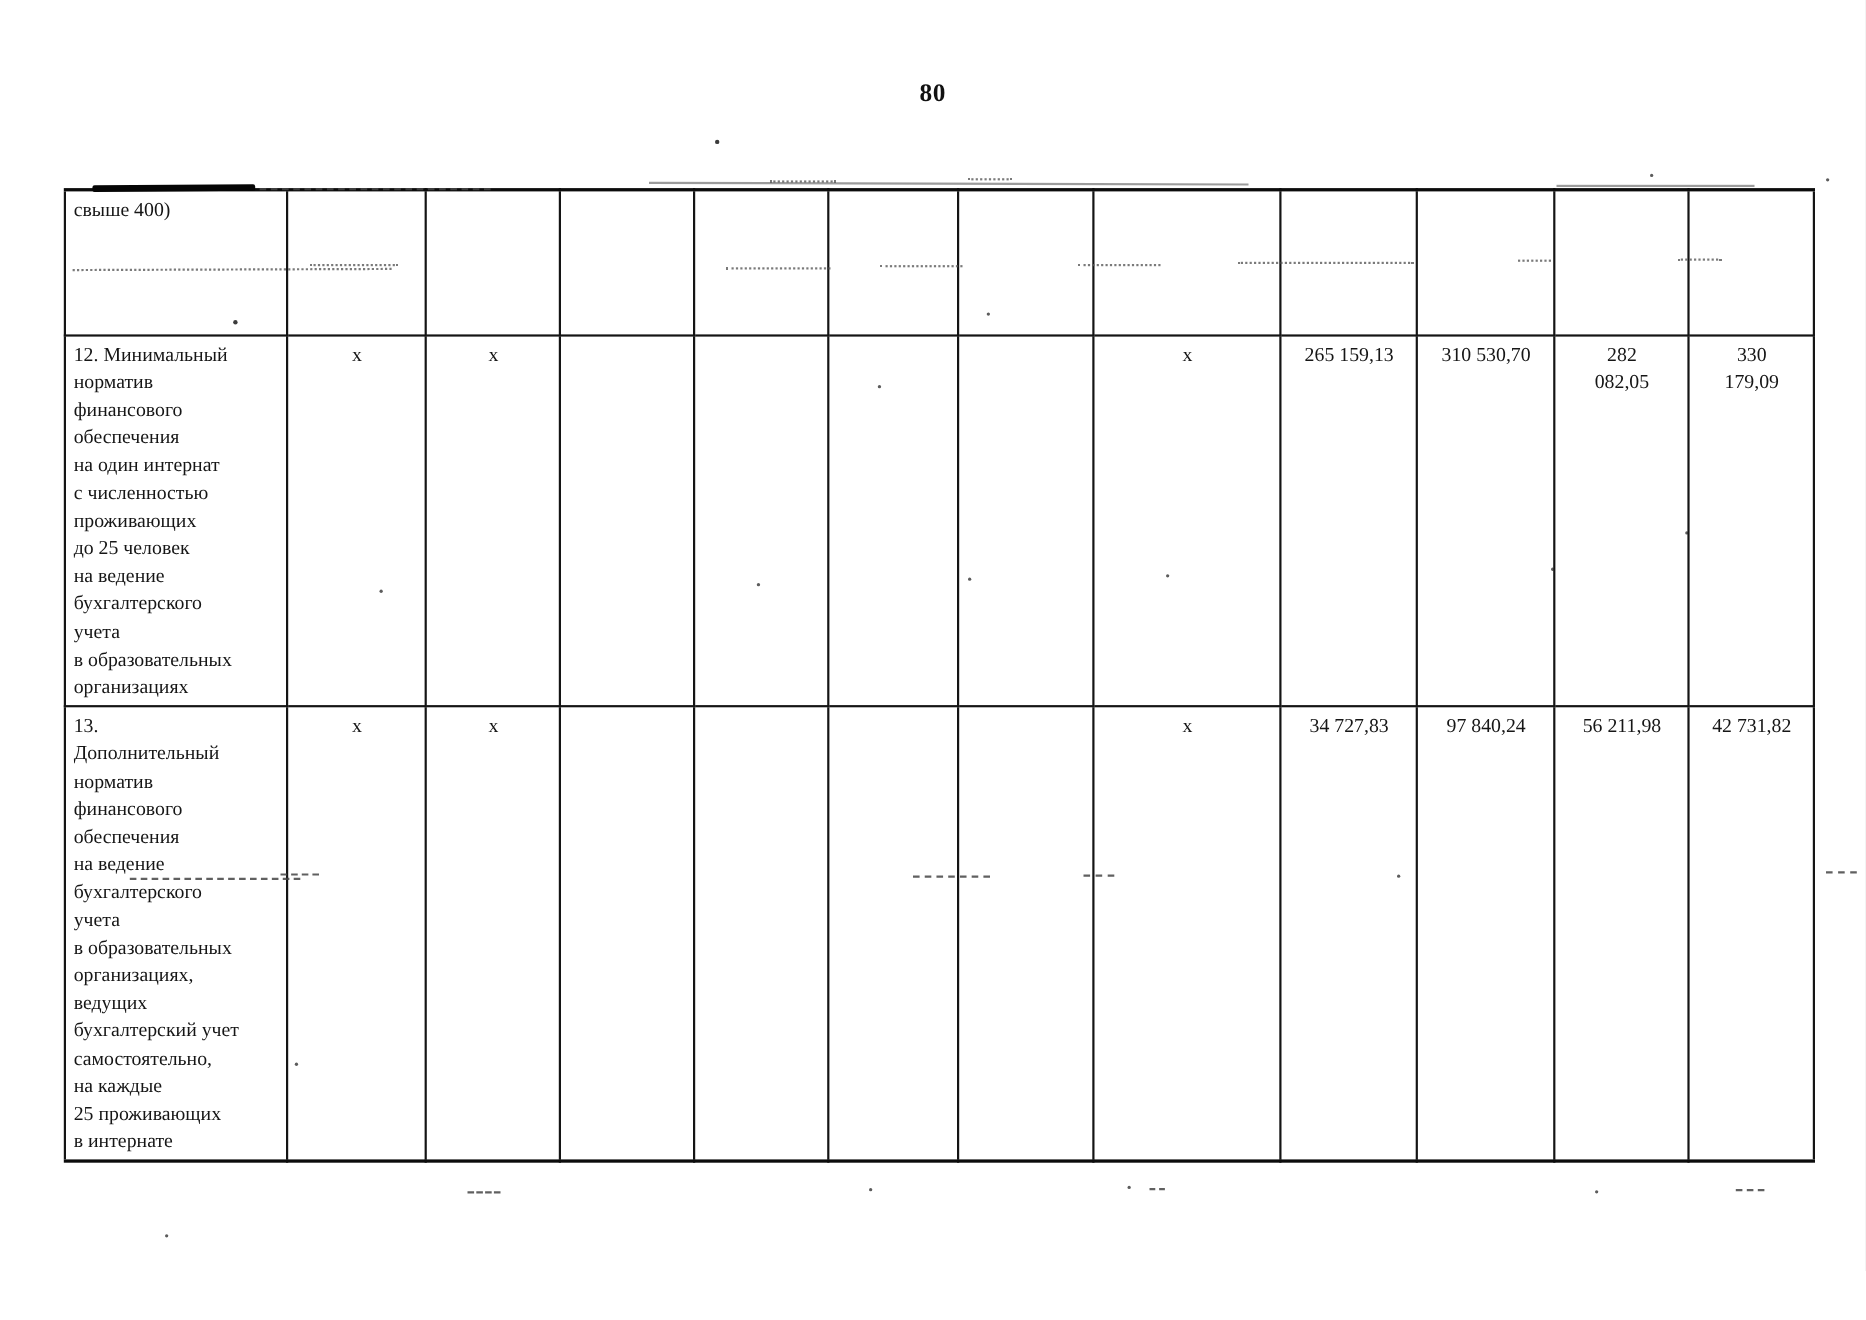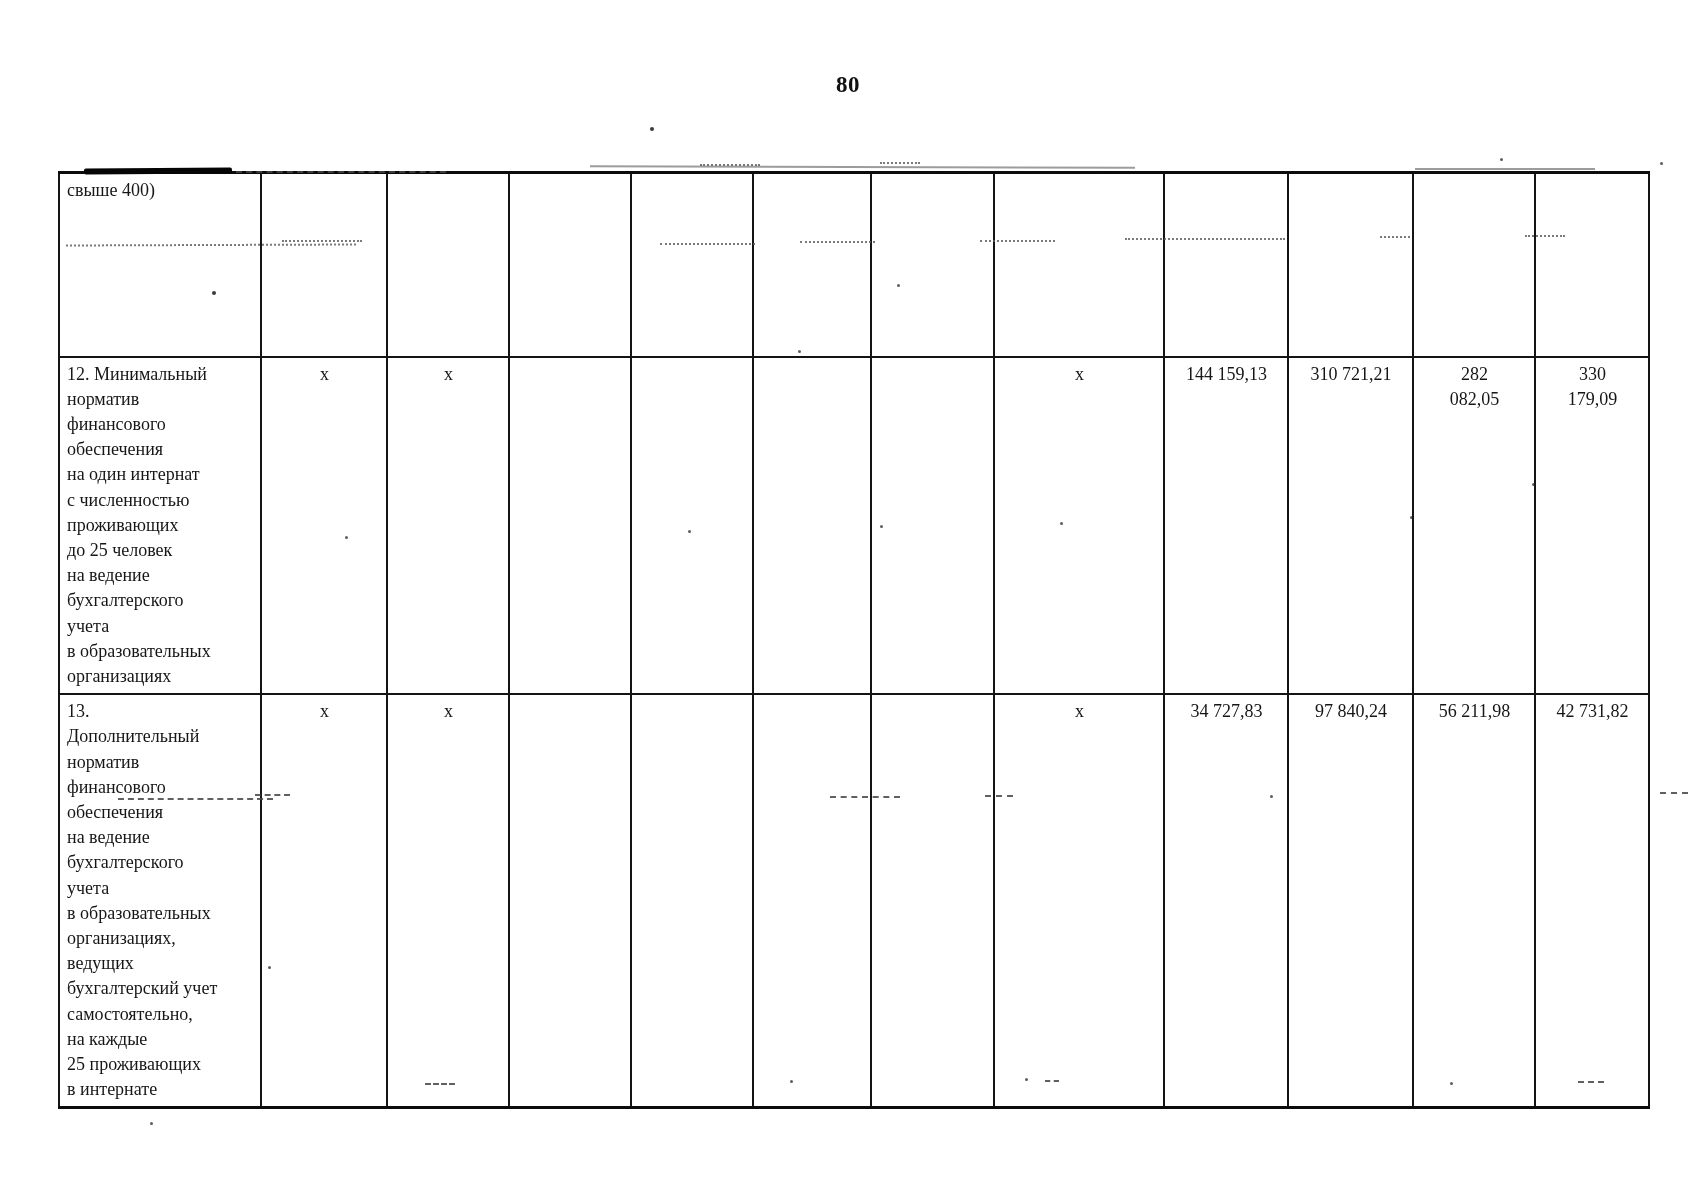--- a/index.html
+++ b/index.html
@@ -38,21 +38,21 @@
     border: 2px solid #141414;
     vertical-align: top;
     font-size: 18px;
     line-height: 25.2px;
     white-space: pre-line;
     padding: 4px 6px 4px 7px;
     overflow: hidden;
   }
   td.cell-text { text-align: left; }
   td.cell-mark, td.cell-num { text-align: center; padding-top: 5px; }
-  tr.row-cont  { height: 184px; }
+  tr.row-cont  { height: 132px; }
   tr.row-12    { height: 333px; }
   tr.row-13    { height: 408px; }
 
   
   .artifact { position: absolute; pointer-events: none; }
   .smudge   { background: #050505; border-radius: 2px; }
   .grayline { background: #4a4a4a; opacity: 0.55; }
   .dotline  { border-top: 2px dotted #5a5a5a; opacity: 0.8; height: 0; }
   .dashline { border-top: 2px dashed #454545; opacity: 0.85; height: 0; }
   .speck    { width: 4px; height: 4px; background: #262626; border-radius: 50%; opacity: 0.9; }
@@ -109,22 +109,22 @@
 учета
 в образовательных
 организациях</td>
         <td class="cell-mark">х</td>
         <td class="cell-mark">х</td>
         <td class="cell-mark"></td>
         <td class="cell-mark"></td>
         <td class="cell-mark"></td>
         <td class="cell-mark"></td>
         <td class="cell-mark">х</td>
-        <td class="cell-num">144 159,13</td>
-        <td class="cell-num">310 721,21</td>
+        <td class="cell-num">265 159,13</td>
+        <td class="cell-num">310 530,70</td>
         <td class="cell-num">282
 082,05</td>
         <td class="cell-num">330
 179,09</td>
       </tr>
       <tr class="row-13">
         <td class="cell-text">13.
 Дополнительный
 норматив
 финансового

